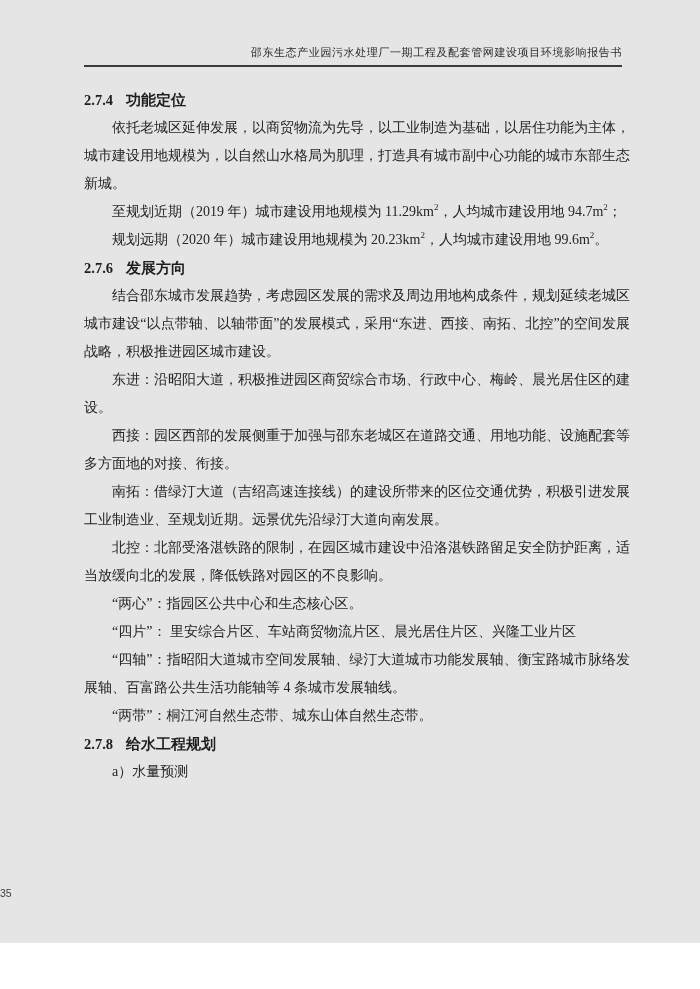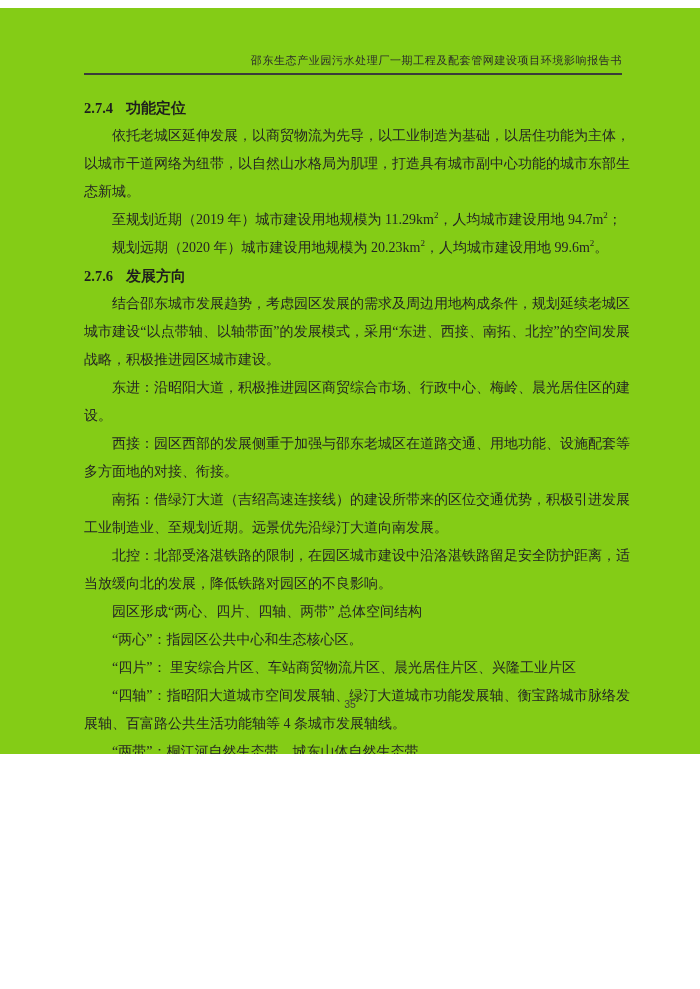--- a/index.html
+++ b/index.html
@@ -1,20 +1,20 @@
 <!DOCTYPE html>
 <html><head>
 <meta charset="utf-8">
 <style>
   html, body { margin:0; padding:0; background:#ffffff; }
   .page {
     position:relative;
-    width:700px; height:746px;
-    margin:8px auto;
-    background:#84cc16;
+    width:700px; height:943px;
+    margin:0 auto;
+    background:#e5e5e5;
     font-family:"Liberation Serif","DejaVu Serif",serif;
     color:#242424;
     overflow:hidden;
     box-sizing:border-box;
   }
   .header {
     position:absolute; top:0; left:84px; right:78px;
     padding-top:44px;
   }
   .header-text {
@@ -48,21 +48,20 @@
   }
   .heading .num {
     font-size:14.5px;
     margin-right:13px;
     font-family:"Liberation Serif","DejaVu Serif",serif;
     font-weight:600;
   }
   sup { font-size:9px; line-height:0; }
   .footer {
     position:absolute; bottom:42px; left:0; right:0;
-    text-align:center;
   }
   .page-number {
     font-family:"Liberation Sans","DejaVu Sans",sans-serif;
     font-size:10.5px;
     color:#3d3d3d;
   }
 </style>
 </head>
 <body>
 
@@ -72,36 +71,35 @@
     <div class="header-text">邵东生态产业园污水处理厂一期工程及配套管网建设项目环境影响报告书</div>
     <div class="header-rule"></div>
   </div>
 
   <div class="body-content">
 
     <div class="heading">
       <span class="num">2.7.4</span>
       <span class="ttl">功能定位</span>
     </div>
-    <p>依托老城区延伸发展，以商贸物流为先导，以工业制造为基础，以居住功能为主体，以城市干道网络为纽带，以自然山水格局为肌理，打造具有城市副中心功能的城市东部生态新城。</p>
+    <p>依托老城区延伸发展，以商贸物流为先导，以工业制造为基础，以居住功能为主体，城市建设用地规模为，以自然山水格局为肌理，打造具有城市副中心功能的城市东部生态新城。</p>
 
     <p><span>至规划近期（2019 年）城市建设用地规模为 11.29km</span><sup>2</sup><span>，人均城市建设用地 94.7m</span><sup>2</sup><span>；</span></p>
     <p><span>规划远期（2020 年）城市建设用地规模为 20.23km</span><sup>2</sup><span>，人均城市建设用地 99.6m</span><sup>2</sup><span>。</span></p>
 
     <div class="heading">
       <span class="num">2.7.6</span>
       <span class="ttl">发展方向</span>
     </div>
     <p>结合邵东城市发展趋势，考虑园区发展的需求及周边用地构成条件，规划延续老城区城市建设“以点带轴、以轴带面”的发展模式，采用“东进、西接、南拓、北控”的空间发展战略，积极推进园区城市建设。</p>
     <p>东进：沿昭阳大道，积极推进园区商贸综合市场、行政中心、梅岭、晨光居住区的建设。</p>
     <p>西接：园区西部的发展侧重于加强与邵东老城区在道路交通、用地功能、设施配套等多方面地的对接、衔接。</p>
     <p>南拓：借绿汀大道（吉绍高速连接线）的建设所带来的区位交通优势，积极引进发展工业制造业、至规划近期。远景优先沿绿汀大道向南发展。</p>
     <p>北控：北部受洛湛铁路的限制，在园区城市建设中沿洛湛铁路留足安全防护距离，适当放缓向北的发展，降低铁路对园区的不良影响。</p>
 
-    <p>园区形成“两心、四片、四轴、两带” 总体空间结构</p>
     <p>“两心”：指园区公共中心和生态核心区。</p>
     <p>“四片”： 里安综合片区、车站商贸物流片区、晨光居住片区、兴隆工业片区</p>
     <p>“四轴”：指昭阳大道城市空间发展轴、绿汀大道城市功能发展轴、衡宝路城市脉络发展轴、百富路公共生活功能轴等 4 条城市发展轴线。</p>
     <p>“两带”：桐江河自然生态带、城东山体自然生态带。</p>
 
     <div class="heading">
       <span class="num">2.7.8</span>
       <span class="ttl">给水工程规划</span>
     </div>
     <p>a）水量预测</p>

